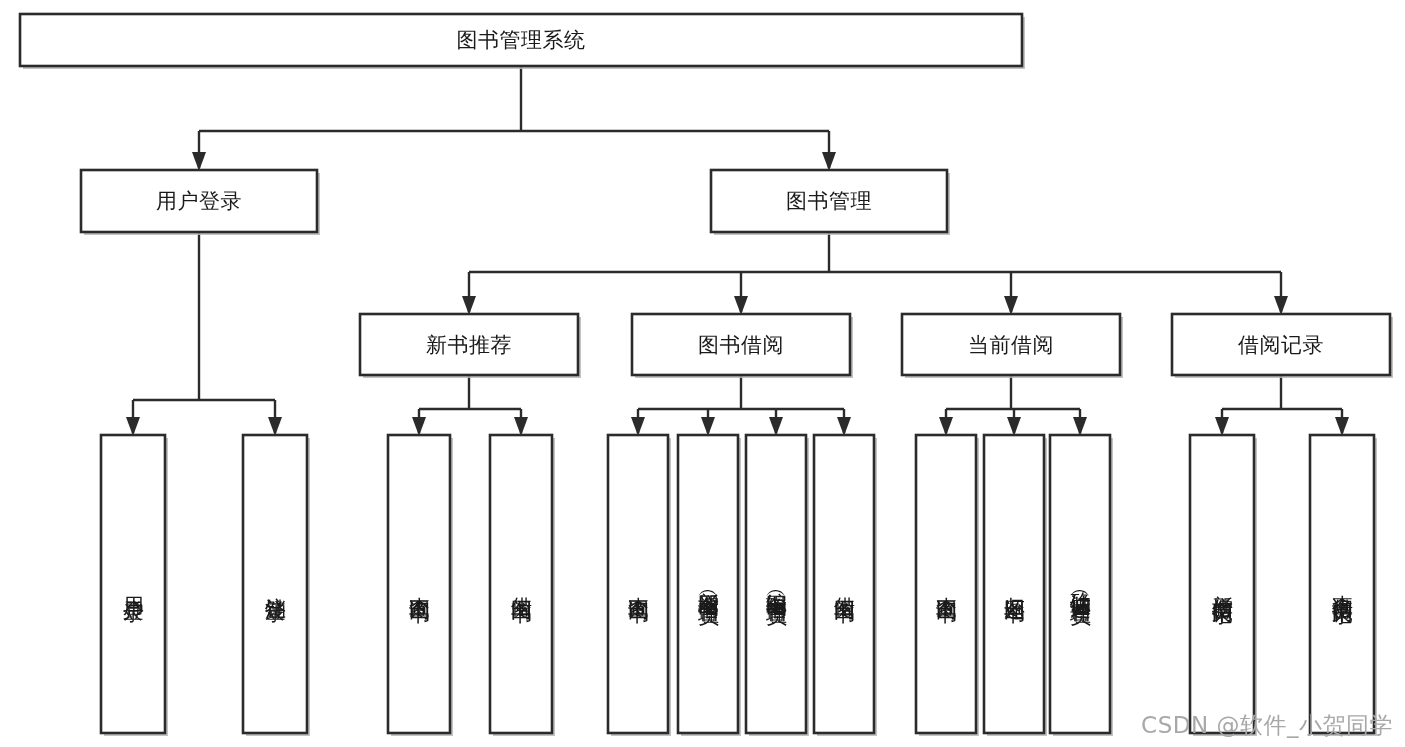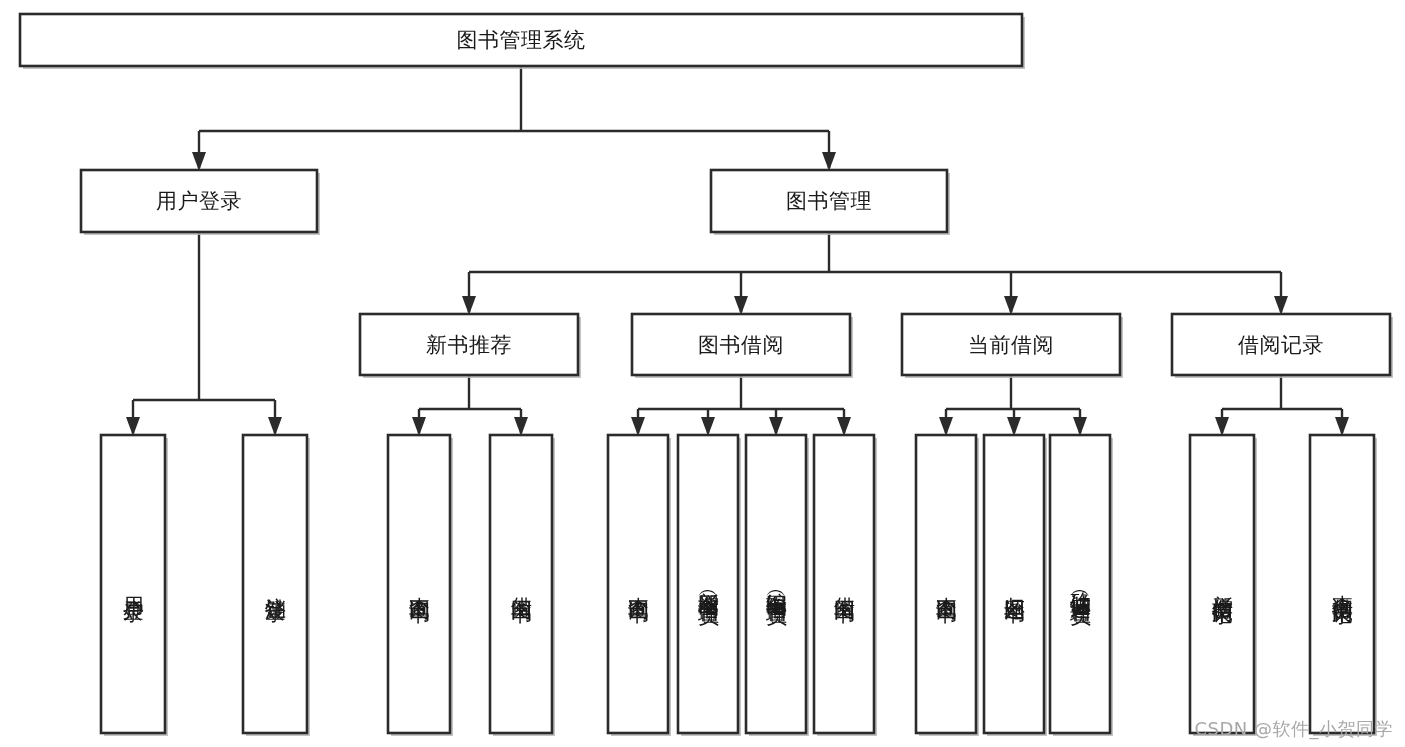--- a/index.html
+++ b/index.html
@@ -72,21 +72,21 @@
     justify-content: center;
     white-space: nowrap;
     pointer-events: none;
     user-select: none;
   }
   .watermark {
     position: absolute;
     right: 12px;
     bottom: 6px;
     font-family: "DejaVu Sans", "Liberation Sans", sans-serif;
-    font-size: 18px;
+    font-size: 23px;
     color: #a8a8a8;
     letter-spacing: 0.5px;
     white-space: nowrap;
   }
 </style>
 </head>
 <body>
 
 <div id="diagram-root">
 

